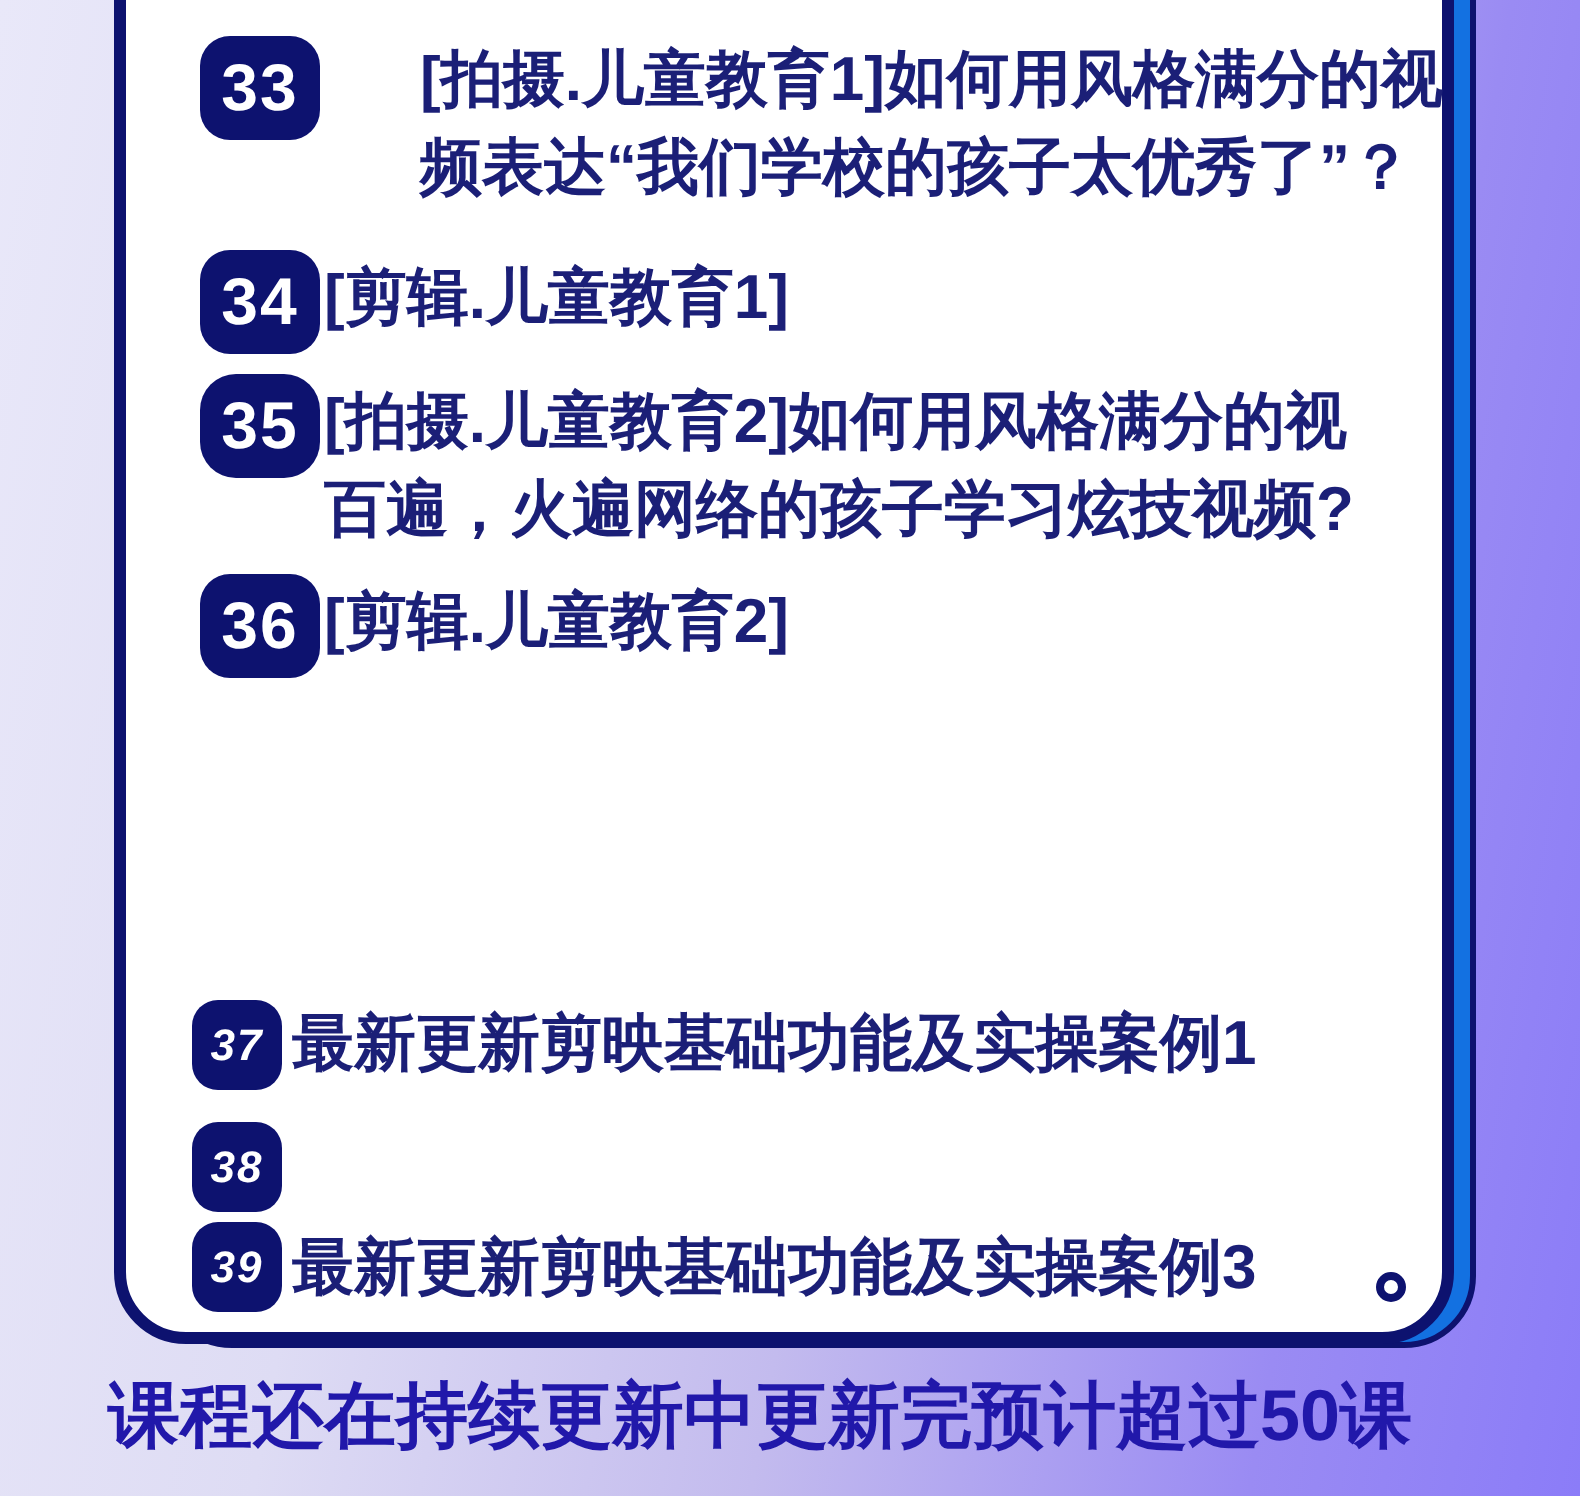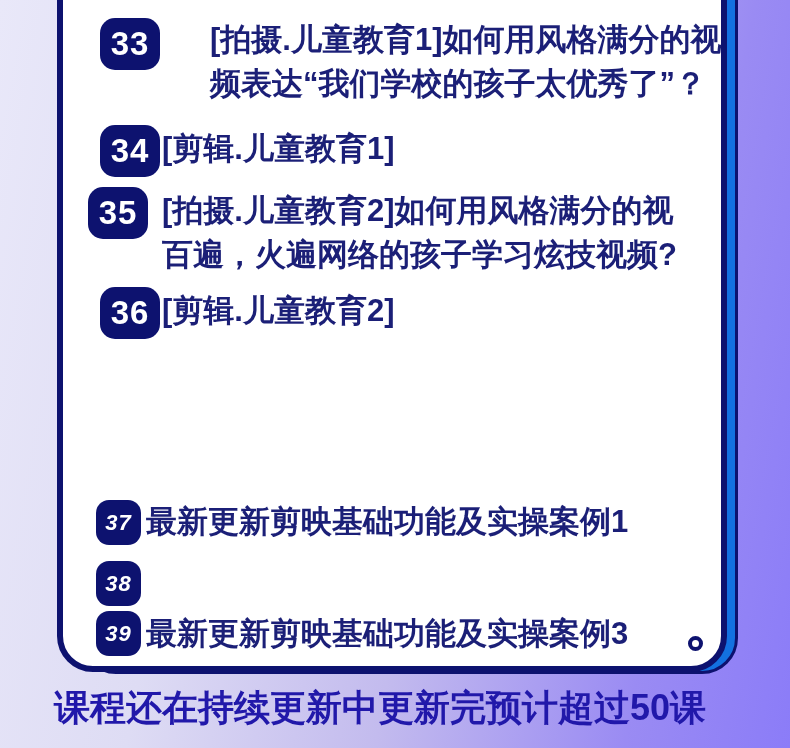--- a/index.html
+++ b/index.html
@@ -53,21 +53,21 @@
     background: #0d126f;
     color: #ffffff;
     font-weight: bold;
     letter-spacing: 1px;
   }
   .badge-lg { width: 60px; height: 52px; border-radius: 15px; font-size: 33px; }
   .badge-sm { width: 45px; height: 45px; border-radius: 13px; font-size: 22px; font-style: italic; }
 
   .b33 { left: 100px; top: 18px; }
   .b34 { left: 100px; top: 125px; }
-  .b35 { left: 88px; top: 187px; }
+  .b35 { left: 100px; top: 187px; border-radius: 18px; }
   .b36 { left: 100px; top: 287px; }
   .b37 { left: 96px;  top: 500px; }
   .b38 { left: 96px;  top: 561px; }
   .b39 { left: 96px;  top: 611px; }
 
   .itext {
     position: absolute;
     color: #1b1f77;
     font-weight: 700;
     font-size: 31px;

